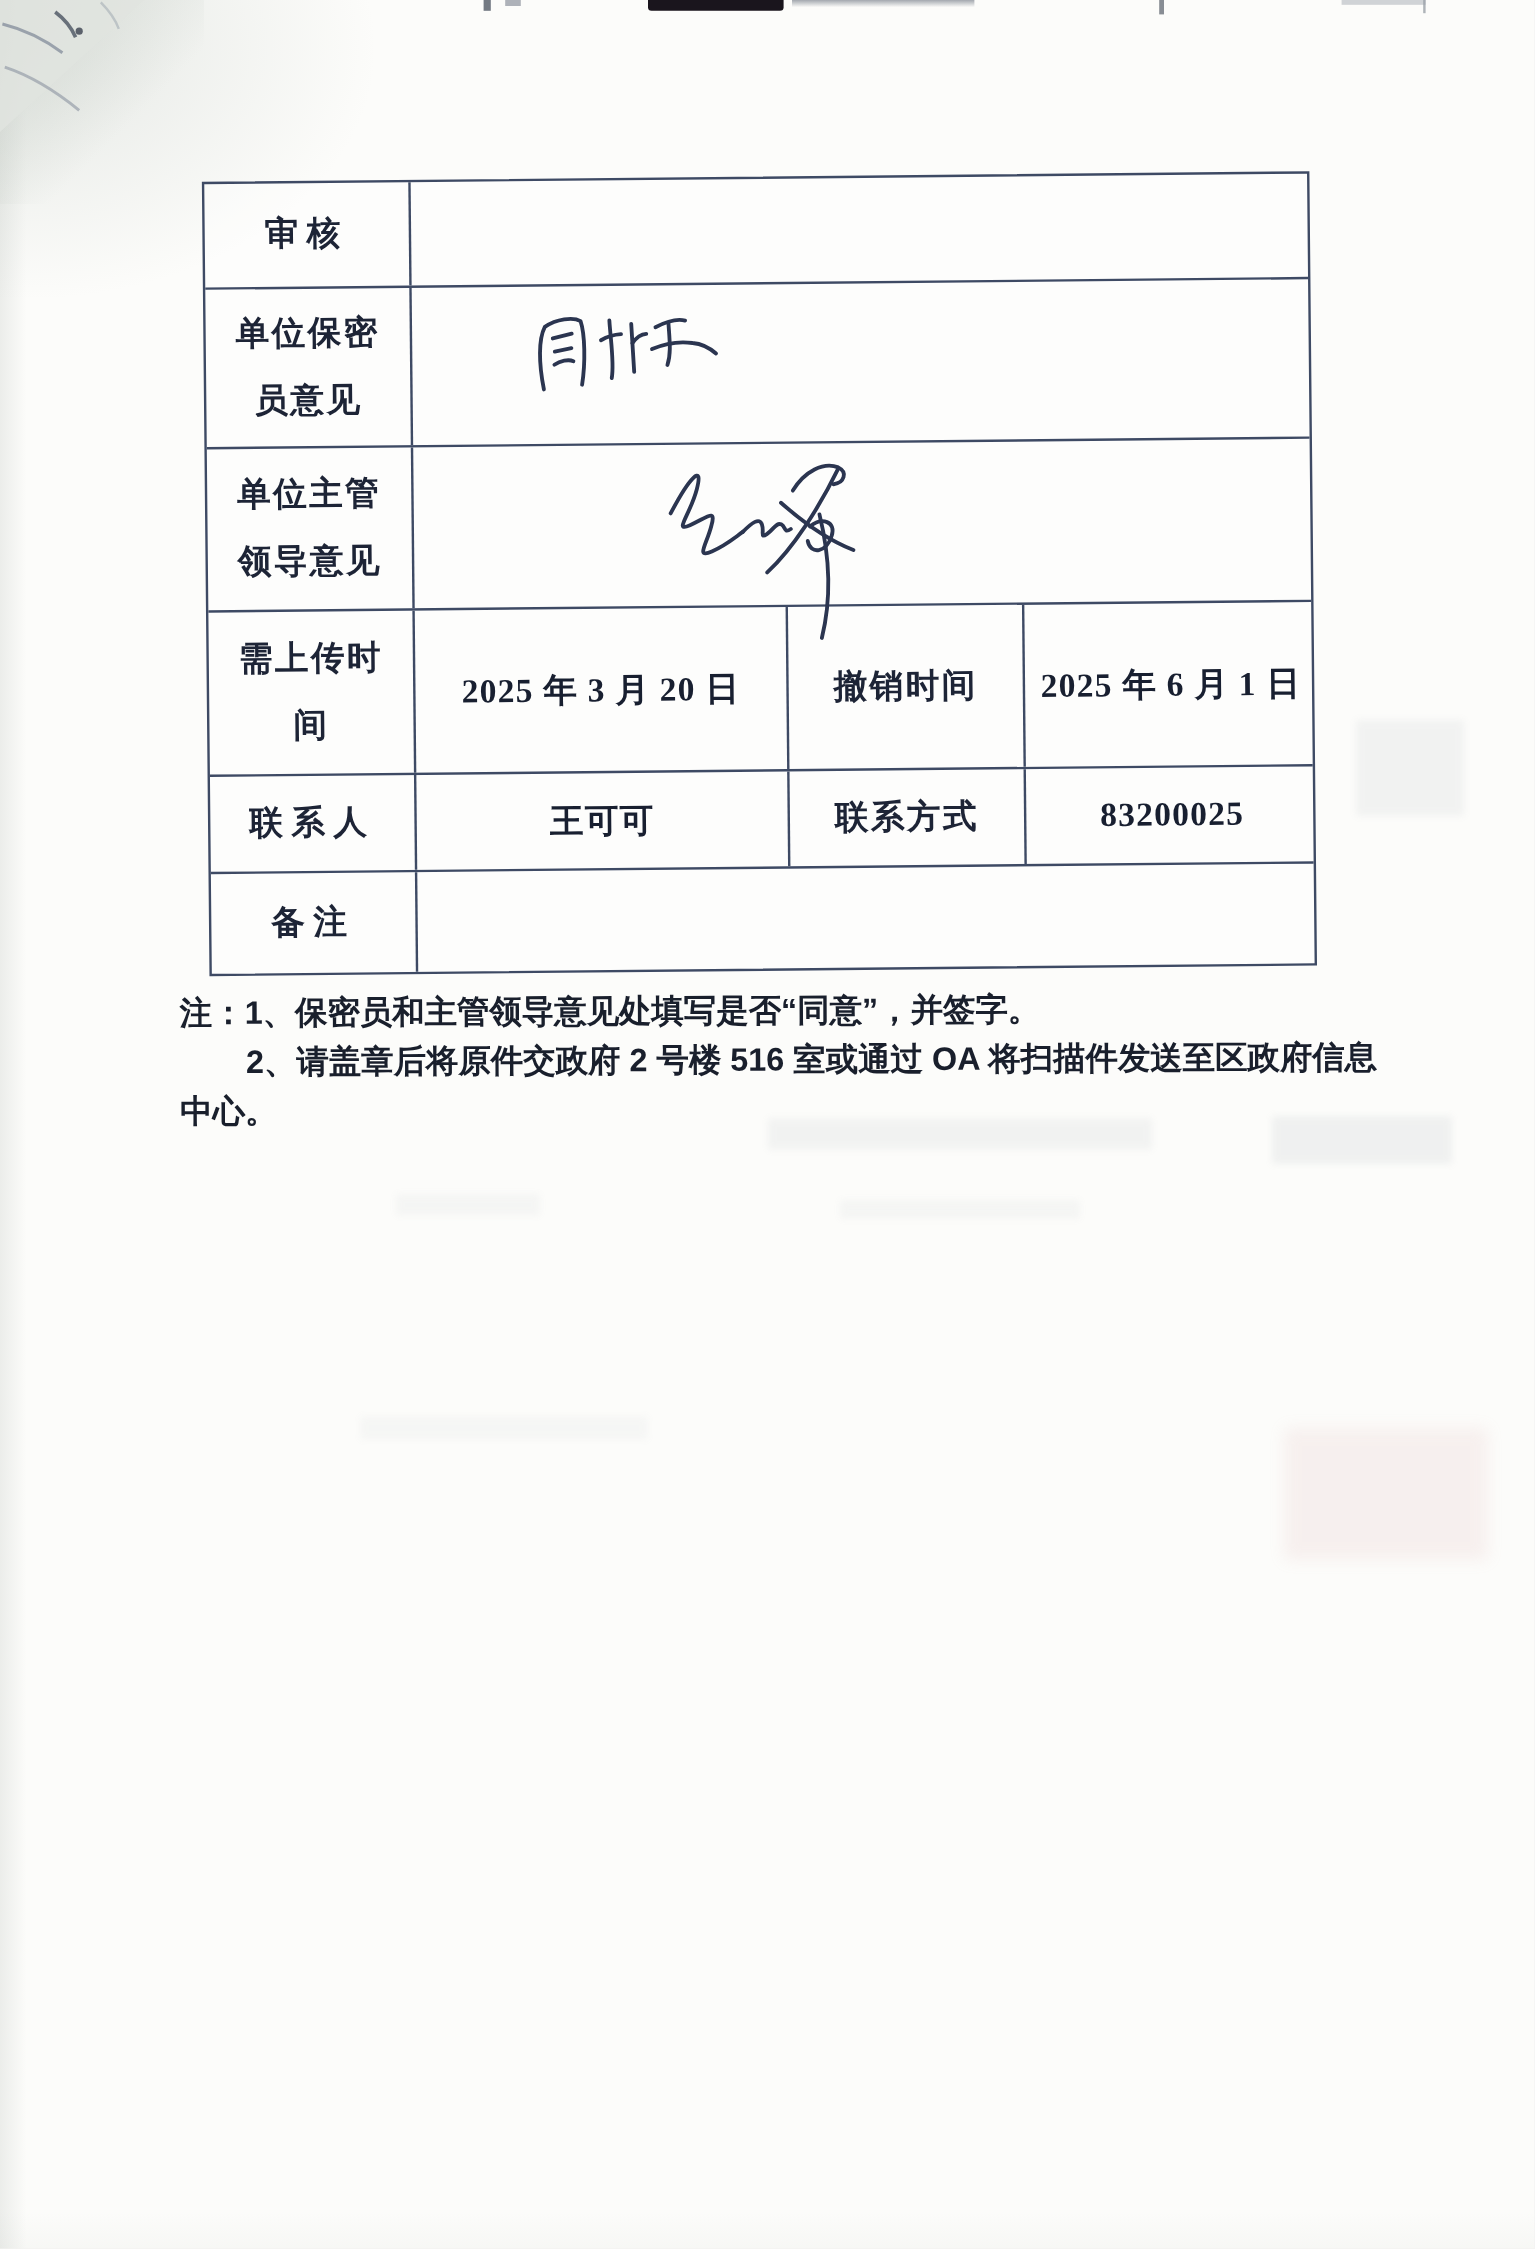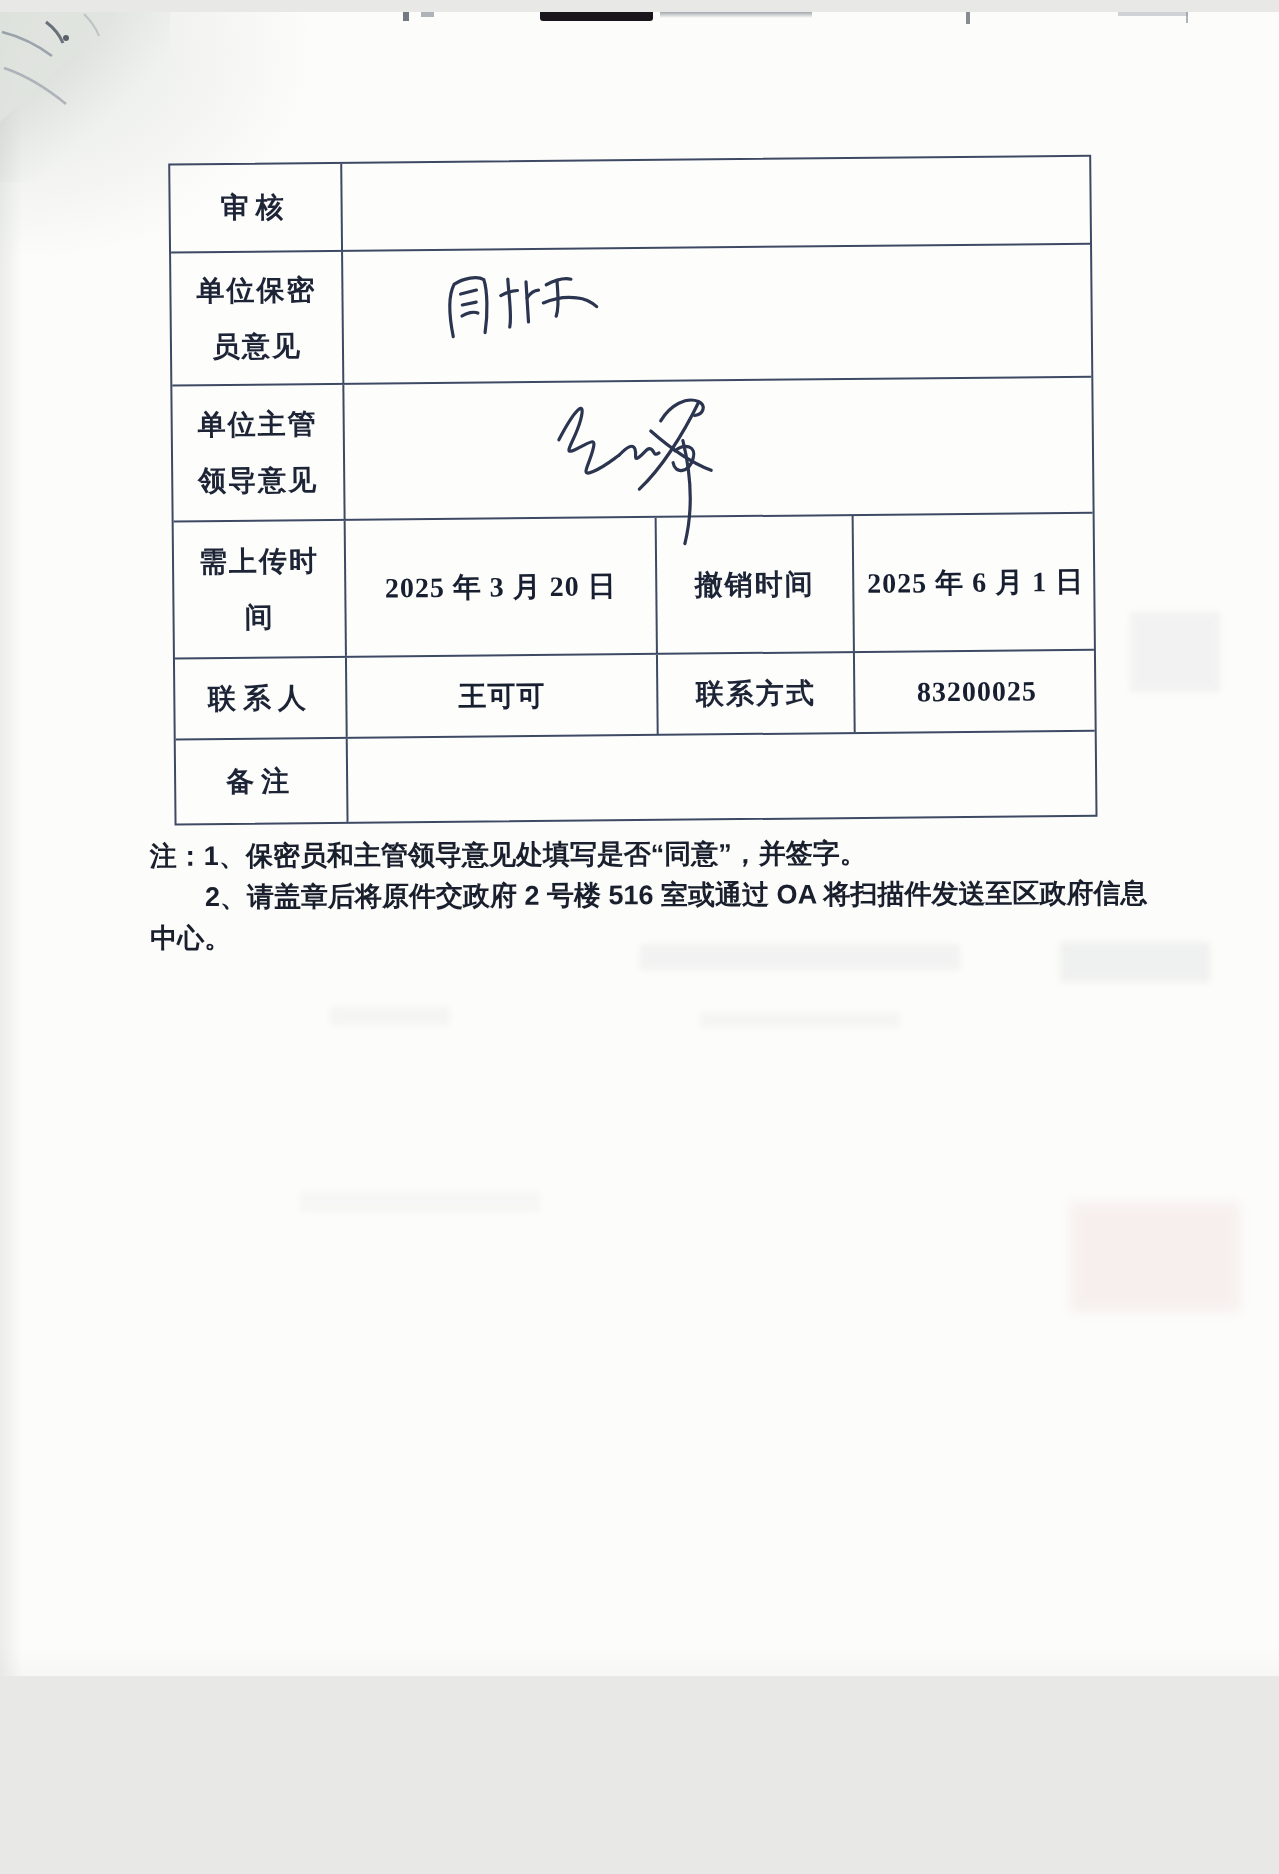--- a/index.html
+++ b/index.html
@@ -1,20 +1,20 @@
 <!DOCTYPE html>
 <html><head>
 <meta charset="utf-8">
 <style>
   html,body{margin:0;padding:0;}
   body{background:#e8e8e6;}
   .page{
     position:relative;
-    width:1279px;height:1664px;
-    margin:12px auto;
+    width:1279px;height:1874px;
+    margin:0 auto;
     background:#fcfcfa;
     overflow:hidden;
     font-family:"Liberation Serif","DejaVu Serif",serif;
     color:#1c2333;
   }
   
   .paper-shade{
     position:absolute;inset:0;pointer-events:none;
     background:
       radial-gradient(420px 300px at 20px 40px, rgba(176,186,178,.30), rgba(176,186,178,0) 70%),

